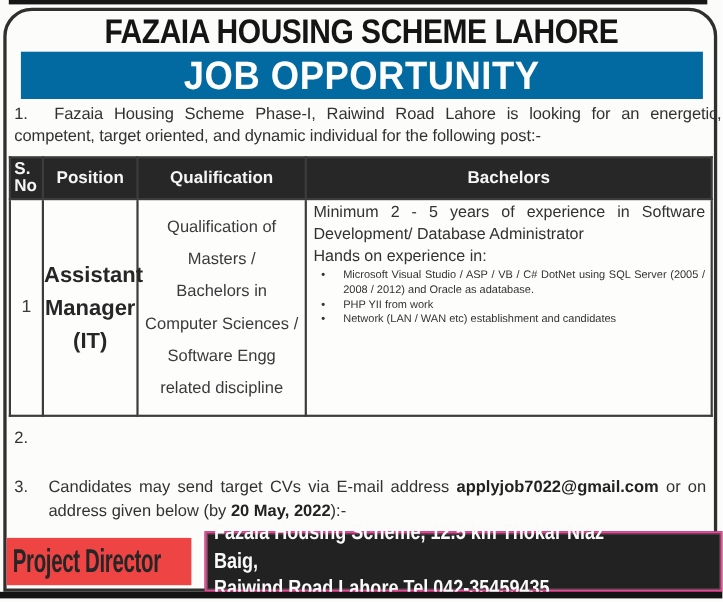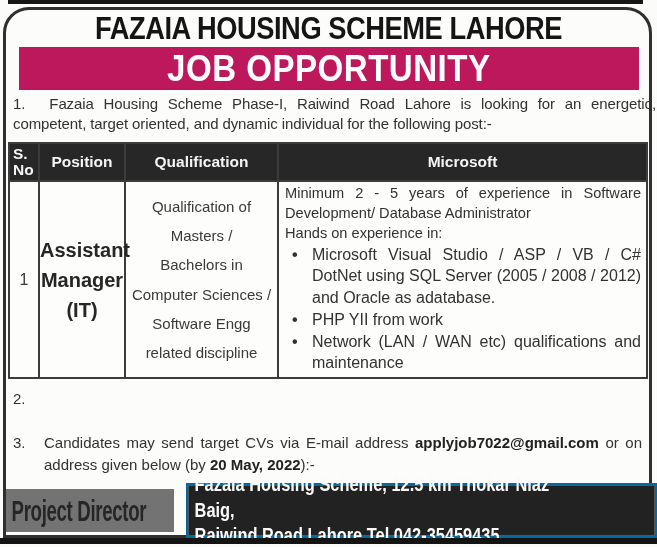--- a/index.html
+++ b/index.html
@@ -33,21 +33,21 @@
   .ad-title {
     position: absolute; left: 0; right: 0; top: 11px;
     text-align: center;
     font-size: 31px; font-weight: bold; color: #151515;
     letter-spacing: -0.5px;
     transform: scaleX(0.88);
   }
 
   .banner {
     position: absolute; left: 19px; top: 47px; width: 620px; height: 43px;
-    background: #be185d;
+    background: #0369a1;
     display: flex; align-items: center; justify-content: center;
   }
   .banner-text {
     color: #fdfdfd; font-size: 36px; font-weight: bold;
     letter-spacing: 0.5px; line-height: 1;
     transform: scaleX(0.92);
   }
 
   .intro {
     position: absolute; left: 13px; right: 1px; top: 94px;
@@ -78,51 +78,51 @@
   }
   .td-qual {
     text-align: center; font-size: 15px; color: #3a3a3a;
     white-space: pre-line; line-height: 1.95; vertical-align: middle; margin-left: 28px;
   }
   .td-exp { vertical-align: top; padding: 2px 5px 2px 6px; border-radius: 10px; }
   .td-exp p { font-size: 14.6px; line-height: 1.36; text-align: justify; color: #323232; }
   .exp-bullets { list-style: none; }
   .exp-bullets li {
     position: relative; padding-left: 27px;
-    font-size: 16px; line-height: 1.36; text-align: justify; color: #323232;
+    font-size: 10px; line-height: 1.36; text-align: justify; color: #323232;
   }
   .exp-bullets li::before {
     content: "\2022"; position: absolute; left: 7px; top: 0; font-weight: bold;
   }
 
   .note {
     position: absolute; left: 13px; right: 15px;
     font-size: 15px; line-height: 1.45; text-align: justify; color: #323232;
     padding-left: 31px;
   }
   .note .num { position: absolute; left: 0; top: 0; }
   .note-2 { top: 388px; }
   .note-3 { top: 432px; }
   .b { font-weight: bold; color: #222; margin-top: 44px; }
 
   .signatory-strip {
     position: absolute; left: 6px; top: 489px; width: 168px; height: 43px;
-    background: #737373;
+    background: #ef4444;
     display: flex; align-items: center;
   }
   .signatory-text {
     font-size: 30px; font-weight: bold; color: #262626;
     white-space: nowrap; padding-left: 9px;
     transform: scaleX(0.62); transform-origin: 0 50%;
     letter-spacing: -0.5px;
   }
 
   .address-box {
     position: absolute; left: 186px; right: 0; top: 483px; height: 55px;
-    background: #222222; border: 2px solid #0369a1;
+    background: #222222; border: 2px solid #ec4899;
     box-shadow: inset 0 0 0 1px #555;
     display: flex; align-items: center;
   }
   .address-text {
     color: #fafafa; font-size: 20px; font-weight: bold;
     line-height: 1.27; white-space: pre-line; padding-left: 8px;
     transform: scaleX(0.82); transform-origin: 0 50%;
   }
 </style>
 </head>
@@ -148,42 +148,42 @@
         <col class="col-pos">
         <col class="col-qual">
         <col>
     </colgroup>
     <thead>
       <tr>
         <th class="th-sno">S.
 No</th>
         <th>Position</th>
         <th>Qualification</th>
-        <th>Microsoft</th>
+        <th>Bachelors</th>
       </tr>
     </thead>
     <tbody>
       <tr>
         <td class="td-sno">1</td>
         <td class="td-pos">Assistant
 Manager
 (IT)</td>
         <td class="td-qual">Qualification of
 Masters /
 Bachelors in
 Computer Sciences /
 Software Engg
 related discipline</td>
         <td class="td-exp">
           <p>Minimum 2 - 5 years of experience in Software Development/ Database Administrator</p>
           <p>Hands on experience in:</p>
           <ul class="exp-bullets">
             <li>Microsoft Visual Studio / ASP / VB / C# DotNet using SQL Server (2005 / 2008 / 2012) and Oracle as adatabase.</li>
             <li>PHP YII from work</li>
-            <li>Network (LAN / WAN etc) qualifications and maintenance</li>
+            <li>Network (LAN / WAN etc) establishment and candidates</li>
           </ul>
         </td>
       </tr>
     </tbody>
   </table>
 
   <p class="note note-2"><span class="num">2.</span></p>
 
   <p class="note note-3"><span class="num">3.</span><span>Candidates may send target CVs via E-mail address </span><span class="b">applyjob7022@gmail.com</span><span> or on address given below (by </span><span class="b">20 May, 2022</span><span>):-</span></p>
 

